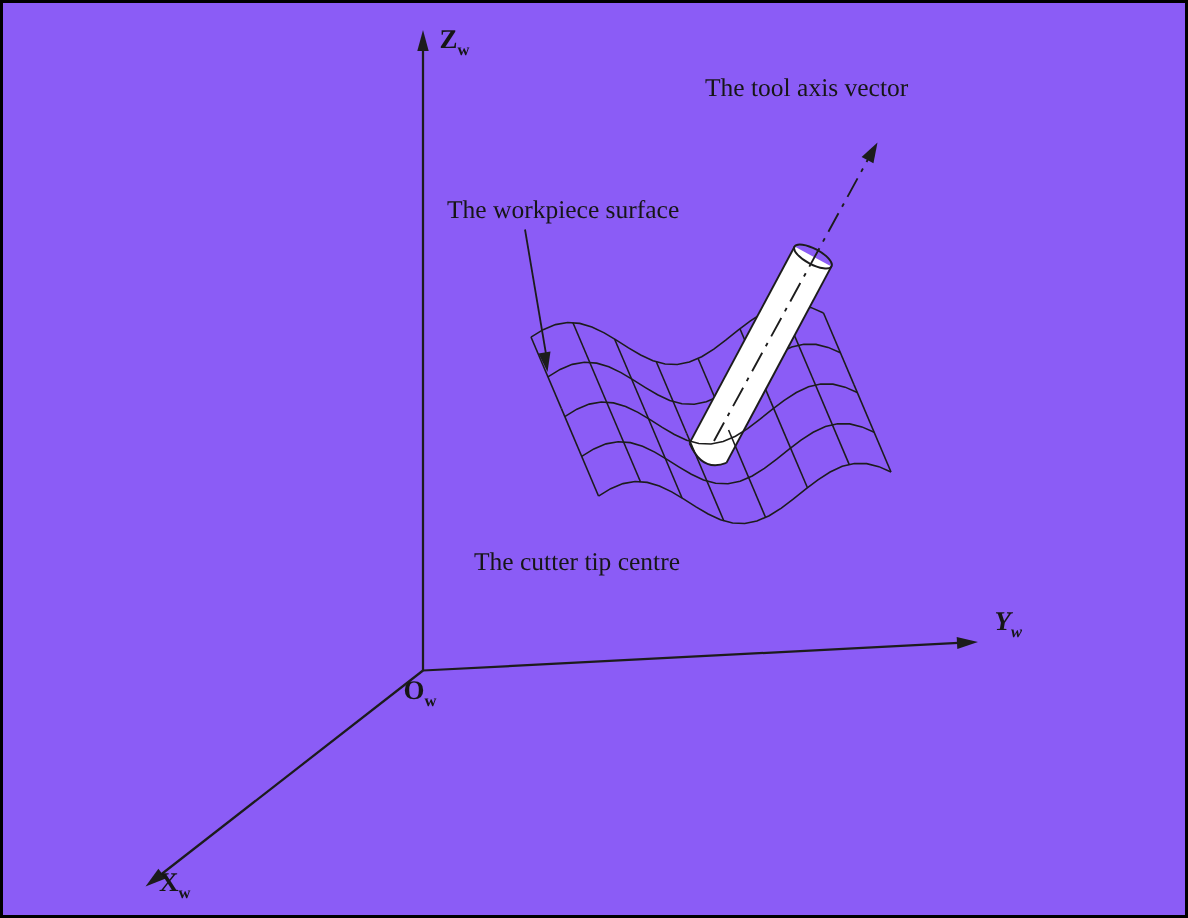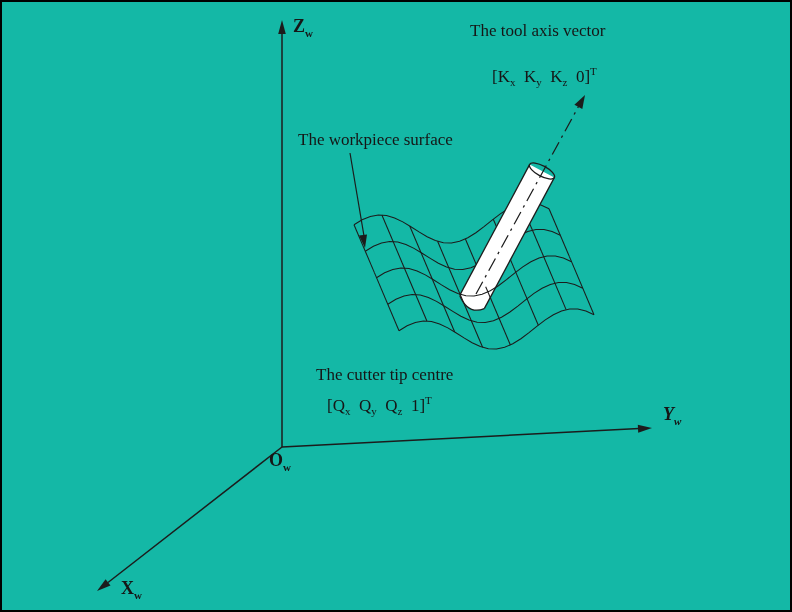--- a/index.html
+++ b/index.html
@@ -1,42 +1,42 @@
 <!DOCTYPE html>
 <html><head>
 <meta charset="utf-8">
 <style>
   html,body{margin:0;padding:0;background:#fff;}
   .fig{
     position:relative;
     width:792px;height:612px;
-    background:#14b8a6;
+    background:#8b5cf6;
     border:2px solid #000;
     box-sizing:border-box;
     font-family:"Liberation Serif","DejaVu Serif",serif;
     color:#161616;
     overflow:hidden;
   }
   svg{position:absolute;left:0;top:0;}
   .mesh path{fill:none;stroke:#1c1c1c;stroke-width:1.05;}
   #axes line{stroke:#1c1c1c;stroke-width:1.5;}
   .fig polygon{fill:#1c1c1c;stroke:none;}
   .ink-line{stroke:#1c1c1c;stroke-width:1.3;fill:none;}
   .thin-line{stroke:#1c1c1c;stroke-width:1.2;}
   .dashdot{stroke:#1c1c1c;stroke-width:1.25;stroke-dasharray:14 5 2.5 5;fill:none;}
   .lbl{position:absolute;font-size:17px;line-height:1.25;white-space:nowrap;}
   .axis-lbl{font-size:18px;font-weight:600;}
   .formula{white-space:pre;font-size:17px;}
   .lbl sub{font-size:11px;line-height:0;}
   .lbl sup{font-size:11px;line-height:0;vertical-align:super;}
   #lbl-zw{left:291px;top:13px;}
   #lbl-yw{left:661px;top:401px;font-style:italic;}
-  #lbl-xw{left:119px;top:575px;}
+  #lbl-xw{left:104px;top:575px;}
   #lbl-ow{left:267px;top:447px;}
-  #lbl-toolaxis{left:468px;top:18px;}
+  #lbl-toolaxis{left:468px;top:46px;}
   #lbl-kvec{left:490px;top:64px;}
   #lbl-surface{left:296px;top:127px;}
   #lbl-cutter{left:314px;top:362px;}
   #lbl-qvec{left:325px;top:393px;}
 </style>
 </head>
 <body>
 
 <div class="fig">
 
@@ -96,18 +96,16 @@
       <polygon points="363,246 365,232.4 357,233.6"></polygon>
     </g>
   </svg>
 
   <div class="lbl axis-lbl" id="lbl-zw"><span>Z</span><sub>w</sub></div>
   <div class="lbl axis-lbl" id="lbl-yw"><span>Y</span><sub>w</sub></div>
   <div class="lbl axis-lbl" id="lbl-xw"><span>X</span><sub>w</sub></div>
   <div class="lbl axis-lbl" id="lbl-ow"><span>O</span><sub>w</sub></div>
 
   <div class="lbl" id="lbl-toolaxis">The tool axis vector</div>
-  <div class="lbl formula" id="lbl-kvec"><span>[K</span><sub>x</sub><span>  K</span><sub>y</sub><span>  K</span><sub>z</sub><span>  0]</span><sup>T</sup></div>
   <div class="lbl" id="lbl-cutter">The cutter tip centre</div>
   <div class="lbl" id="lbl-surface">The workpiece surface</div>
-  <div class="lbl formula" id="lbl-qvec"><span>[Q</span><sub>x</sub><span>  Q</span><sub>y</sub><span>  Q</span><sub>z</sub><span>  1]</span><sup>T</sup></div>
 
 </div>
 
 </body></html>

